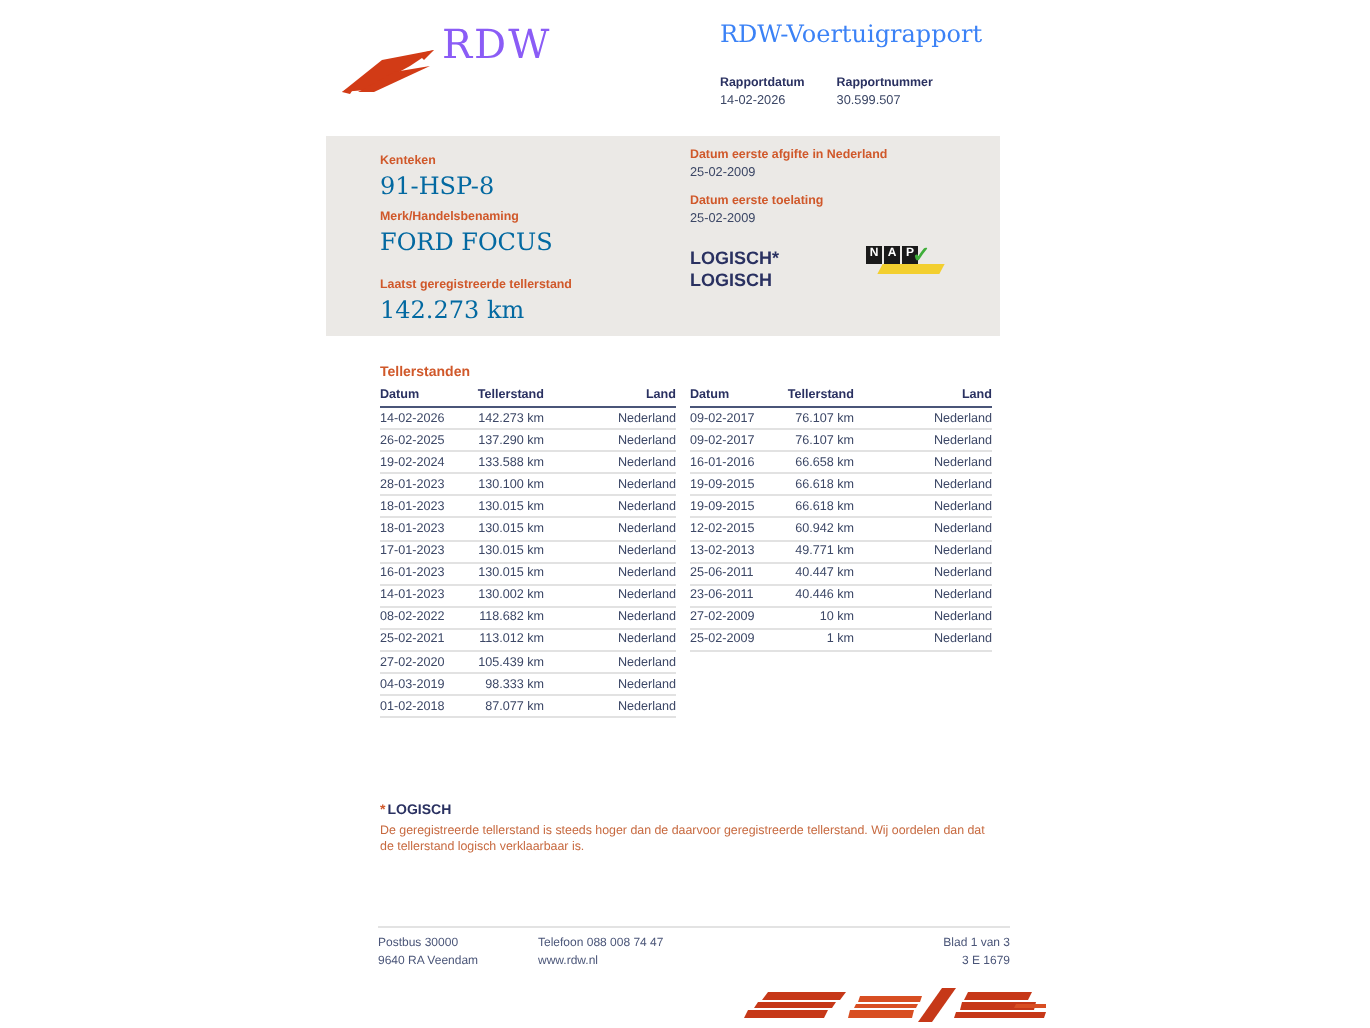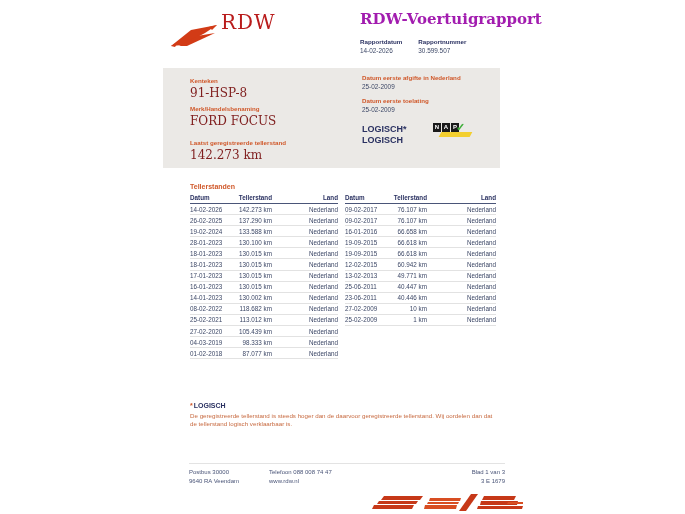--- a/index.html
+++ b/index.html
@@ -2,33 +2,33 @@
 <html><head>
 <meta charset="utf-8">
 <style>
   html,body{margin:0;padding:0;background:#fff;}
   #page{position:relative;width:685px;height:514px;background:#ffffff;overflow:hidden;
         font-family:"Liberation Sans",sans-serif;color:#2a3161;}
 
   
   .logo-swoosh{position:absolute;left:169px;top:19px;width:50px;height:30px;}
   .logo-word{position:absolute;left:221px;top:12px;font-family:"DejaVu Serif",serif;
-             font-size:20px;line-height:20px;color:#b91c1c;letter-spacing:1px;}
+             font-size:20px;line-height:20px;color:#8b5cf6;letter-spacing:1px;}
   .doc-title{position:absolute;left:360px;top:10px;font-family:"DejaVu Serif",serif;
-             font-weight:bold;font-size:15px;color:#a21caf;}
+             font-weight:normal;font-size:12px;color:#3b82f6;}
   .meta{position:absolute;left:360px;top:38px;display:flex;gap:16px;}
   .meta .lbl{font-size:6.2px;font-weight:bold;color:#2a3161;}
   .meta .val{font-size:6.4px;color:#3c4766;margin-top:2px;}
 
   
   .graybox{position:absolute;left:163px;top:68px;width:337px;height:100px;background:#ebe9e6;}
   .gb-left{position:absolute;left:27px;top:9px;}
-  .gb-right{position:absolute;left:199px;top:6px;width:140px;}
+  .gb-right{position:absolute;left:182px;top:6px;width:140px;}
   .olbl{font-size:6.2px;font-weight:bold;color:#d0582a;margin-bottom:2px;}
-  .bigval{font-family:"DejaVu Serif",serif;font-size:12px;color:#7f1d1d;margin-bottom:5px;}
+  .bigval{font-family:"DejaVu Serif",serif;font-size:12px;color:#0369a1;margin-bottom:5px;}
   .smval{font-size:6.4px;color:#3c4766;margin-bottom:7px;}
   .mt{margin-top:11px;}
   .oordeel{margin-top:11px;font-size:9px;font-weight:bold;line-height:10.5px;color:#2a3161;}
 
   
   .nap{position:absolute;left:270px;top:55px;width:40px;height:18px;}
   .nap-yellow{position:absolute;left:7px;top:9px;width:31px;height:5px;background:#f3cf2f;
               transform:skewX(-28deg);}
   .nap-box{position:absolute;top:0;width:8px;height:9px;background:#1a1a1a;color:#fff;
            font-size:6px;font-weight:bold;text-align:center;line-height:9px;}

